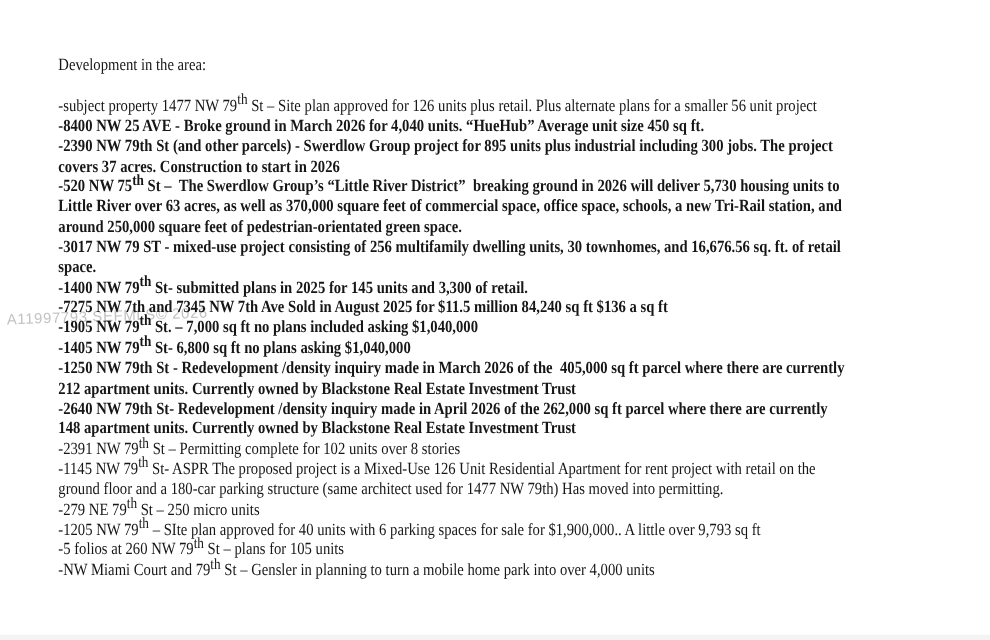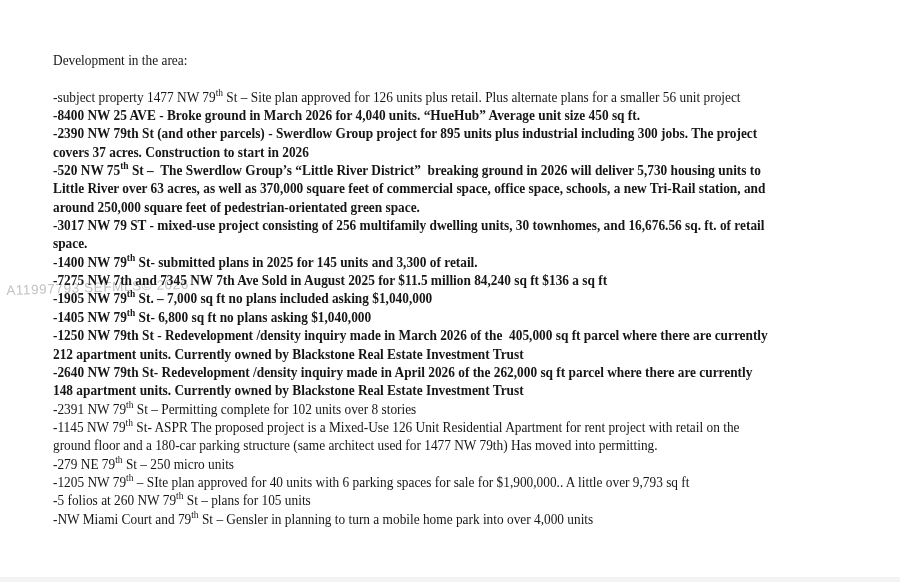--- a/index.html
+++ b/index.html
@@ -46,21 +46,21 @@
     font-size: 15.5px;
   }
   .para {
     margin: 0;
     white-space: pre-wrap;
   }
   .para.bold {
     font-weight: bold;
   }
   .para sup, .heading sup {
-    font-size: 11px;
+    font-size: 14px;
     line-height: 0;
     vertical-align: super;
   }
   .bottom-edge {
     position: absolute;
     left: 0;
     right: 0;
     bottom: 0;
     height: 5px;
     background: #f3f3f3;

